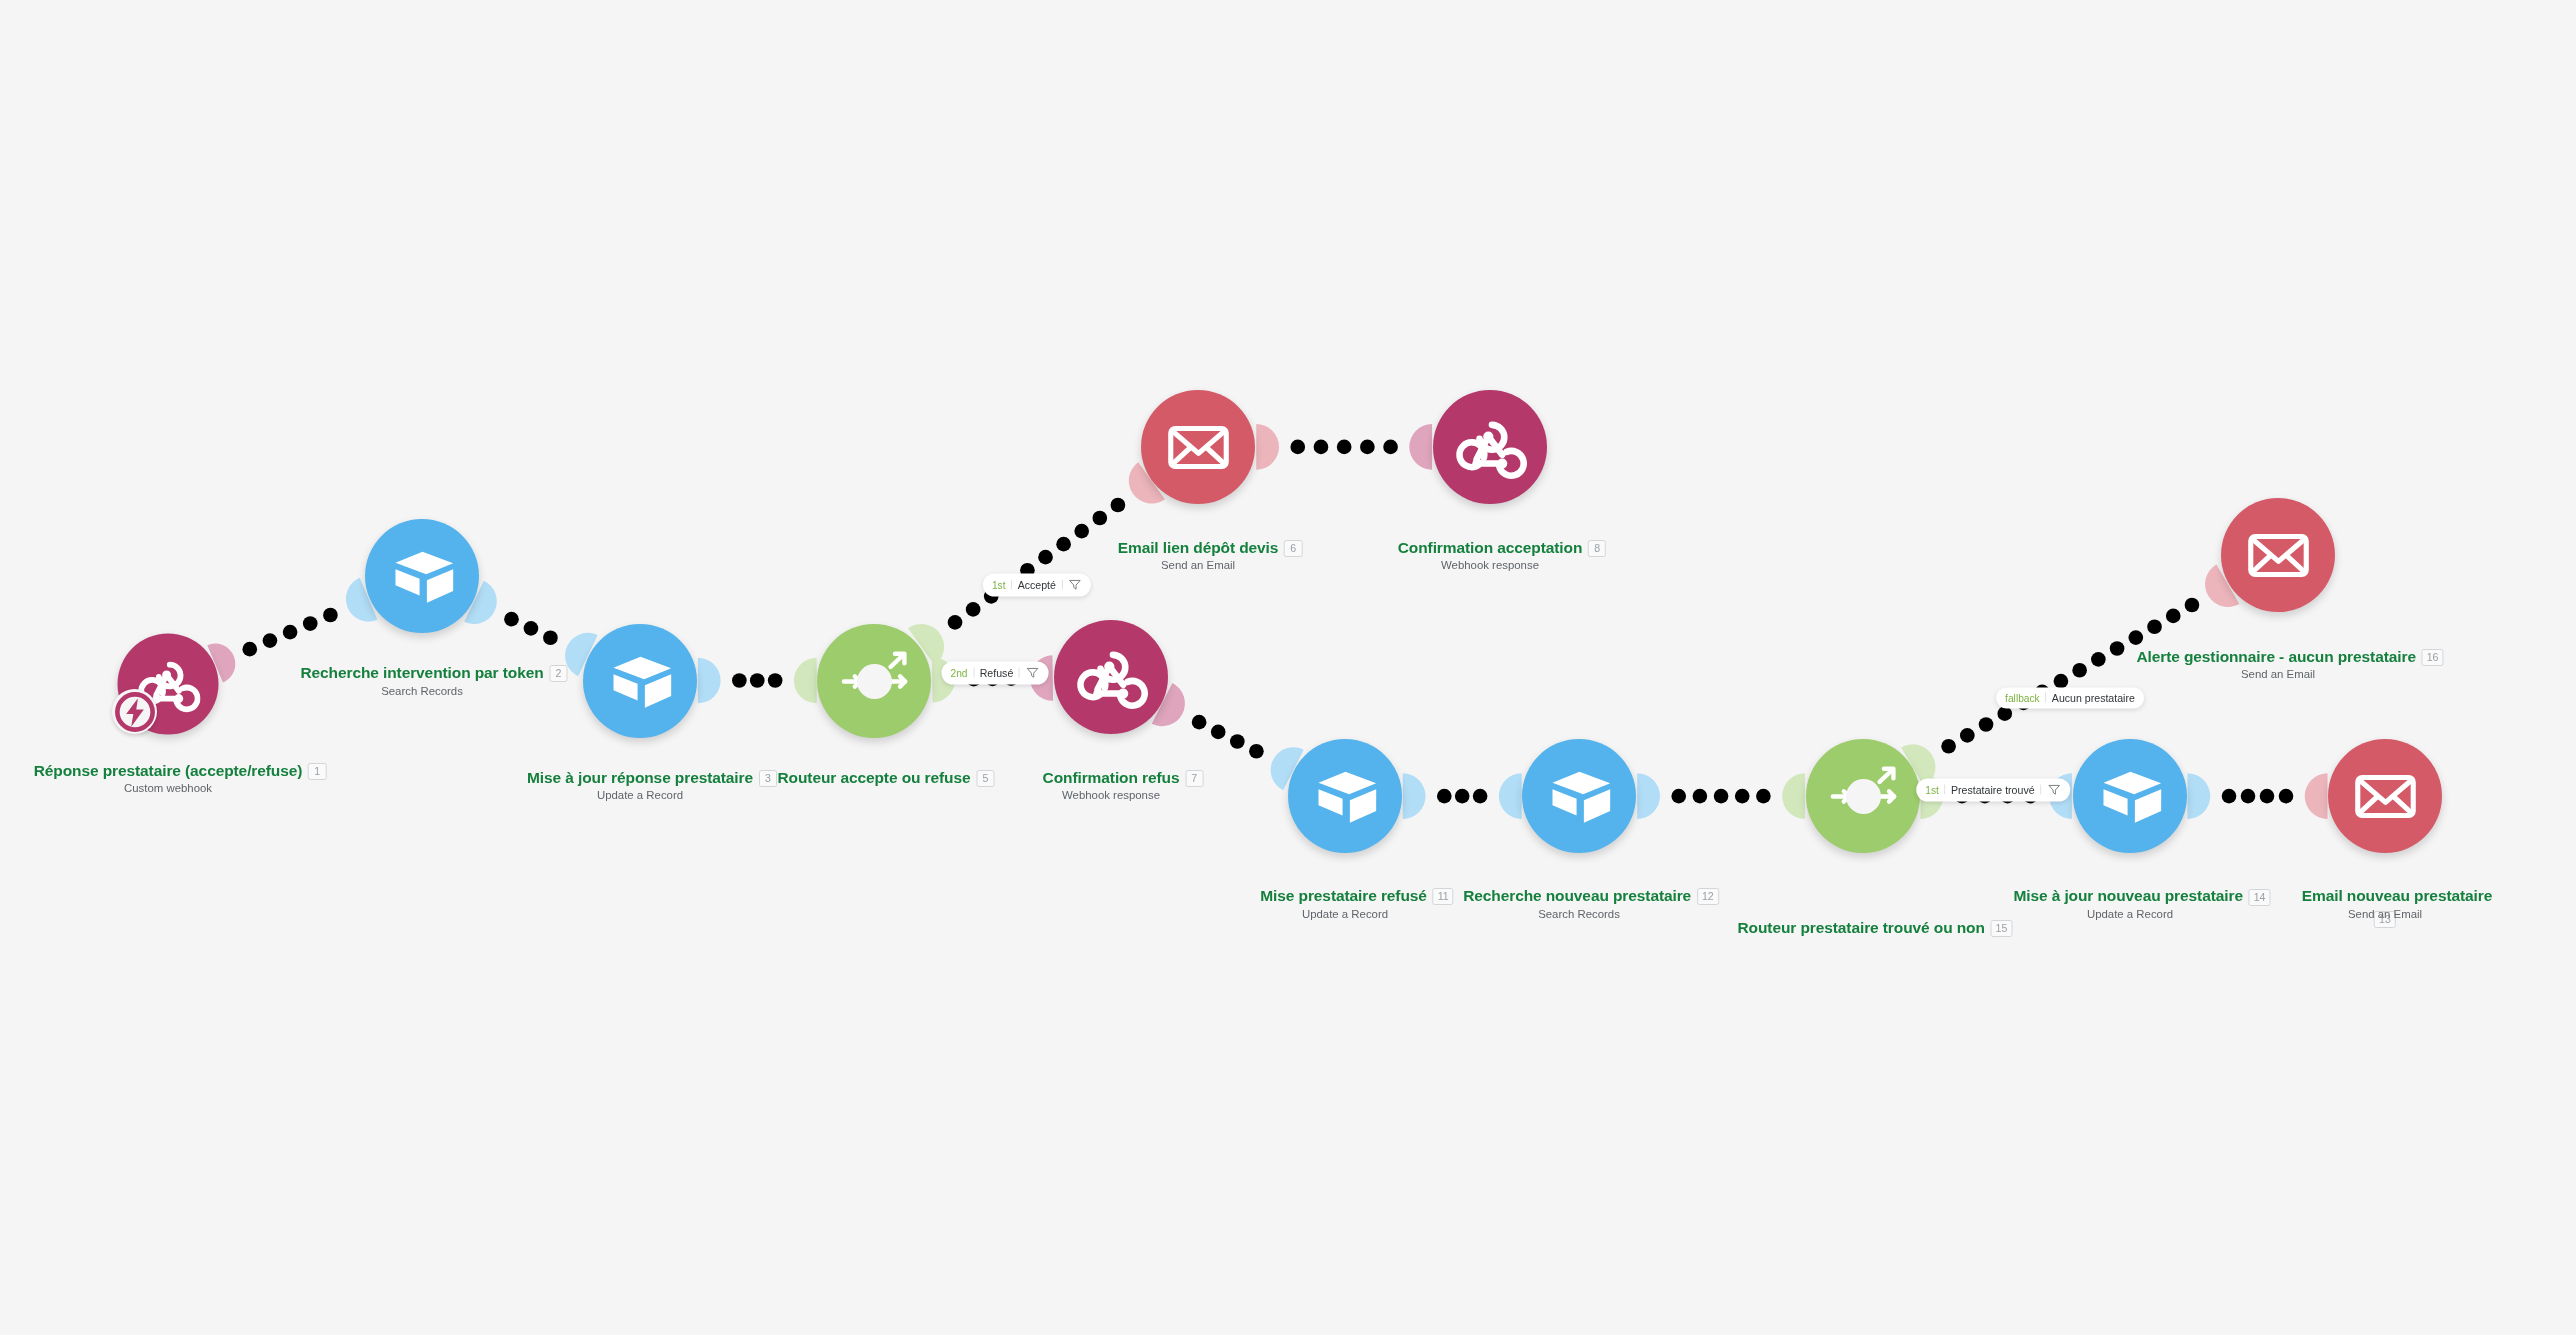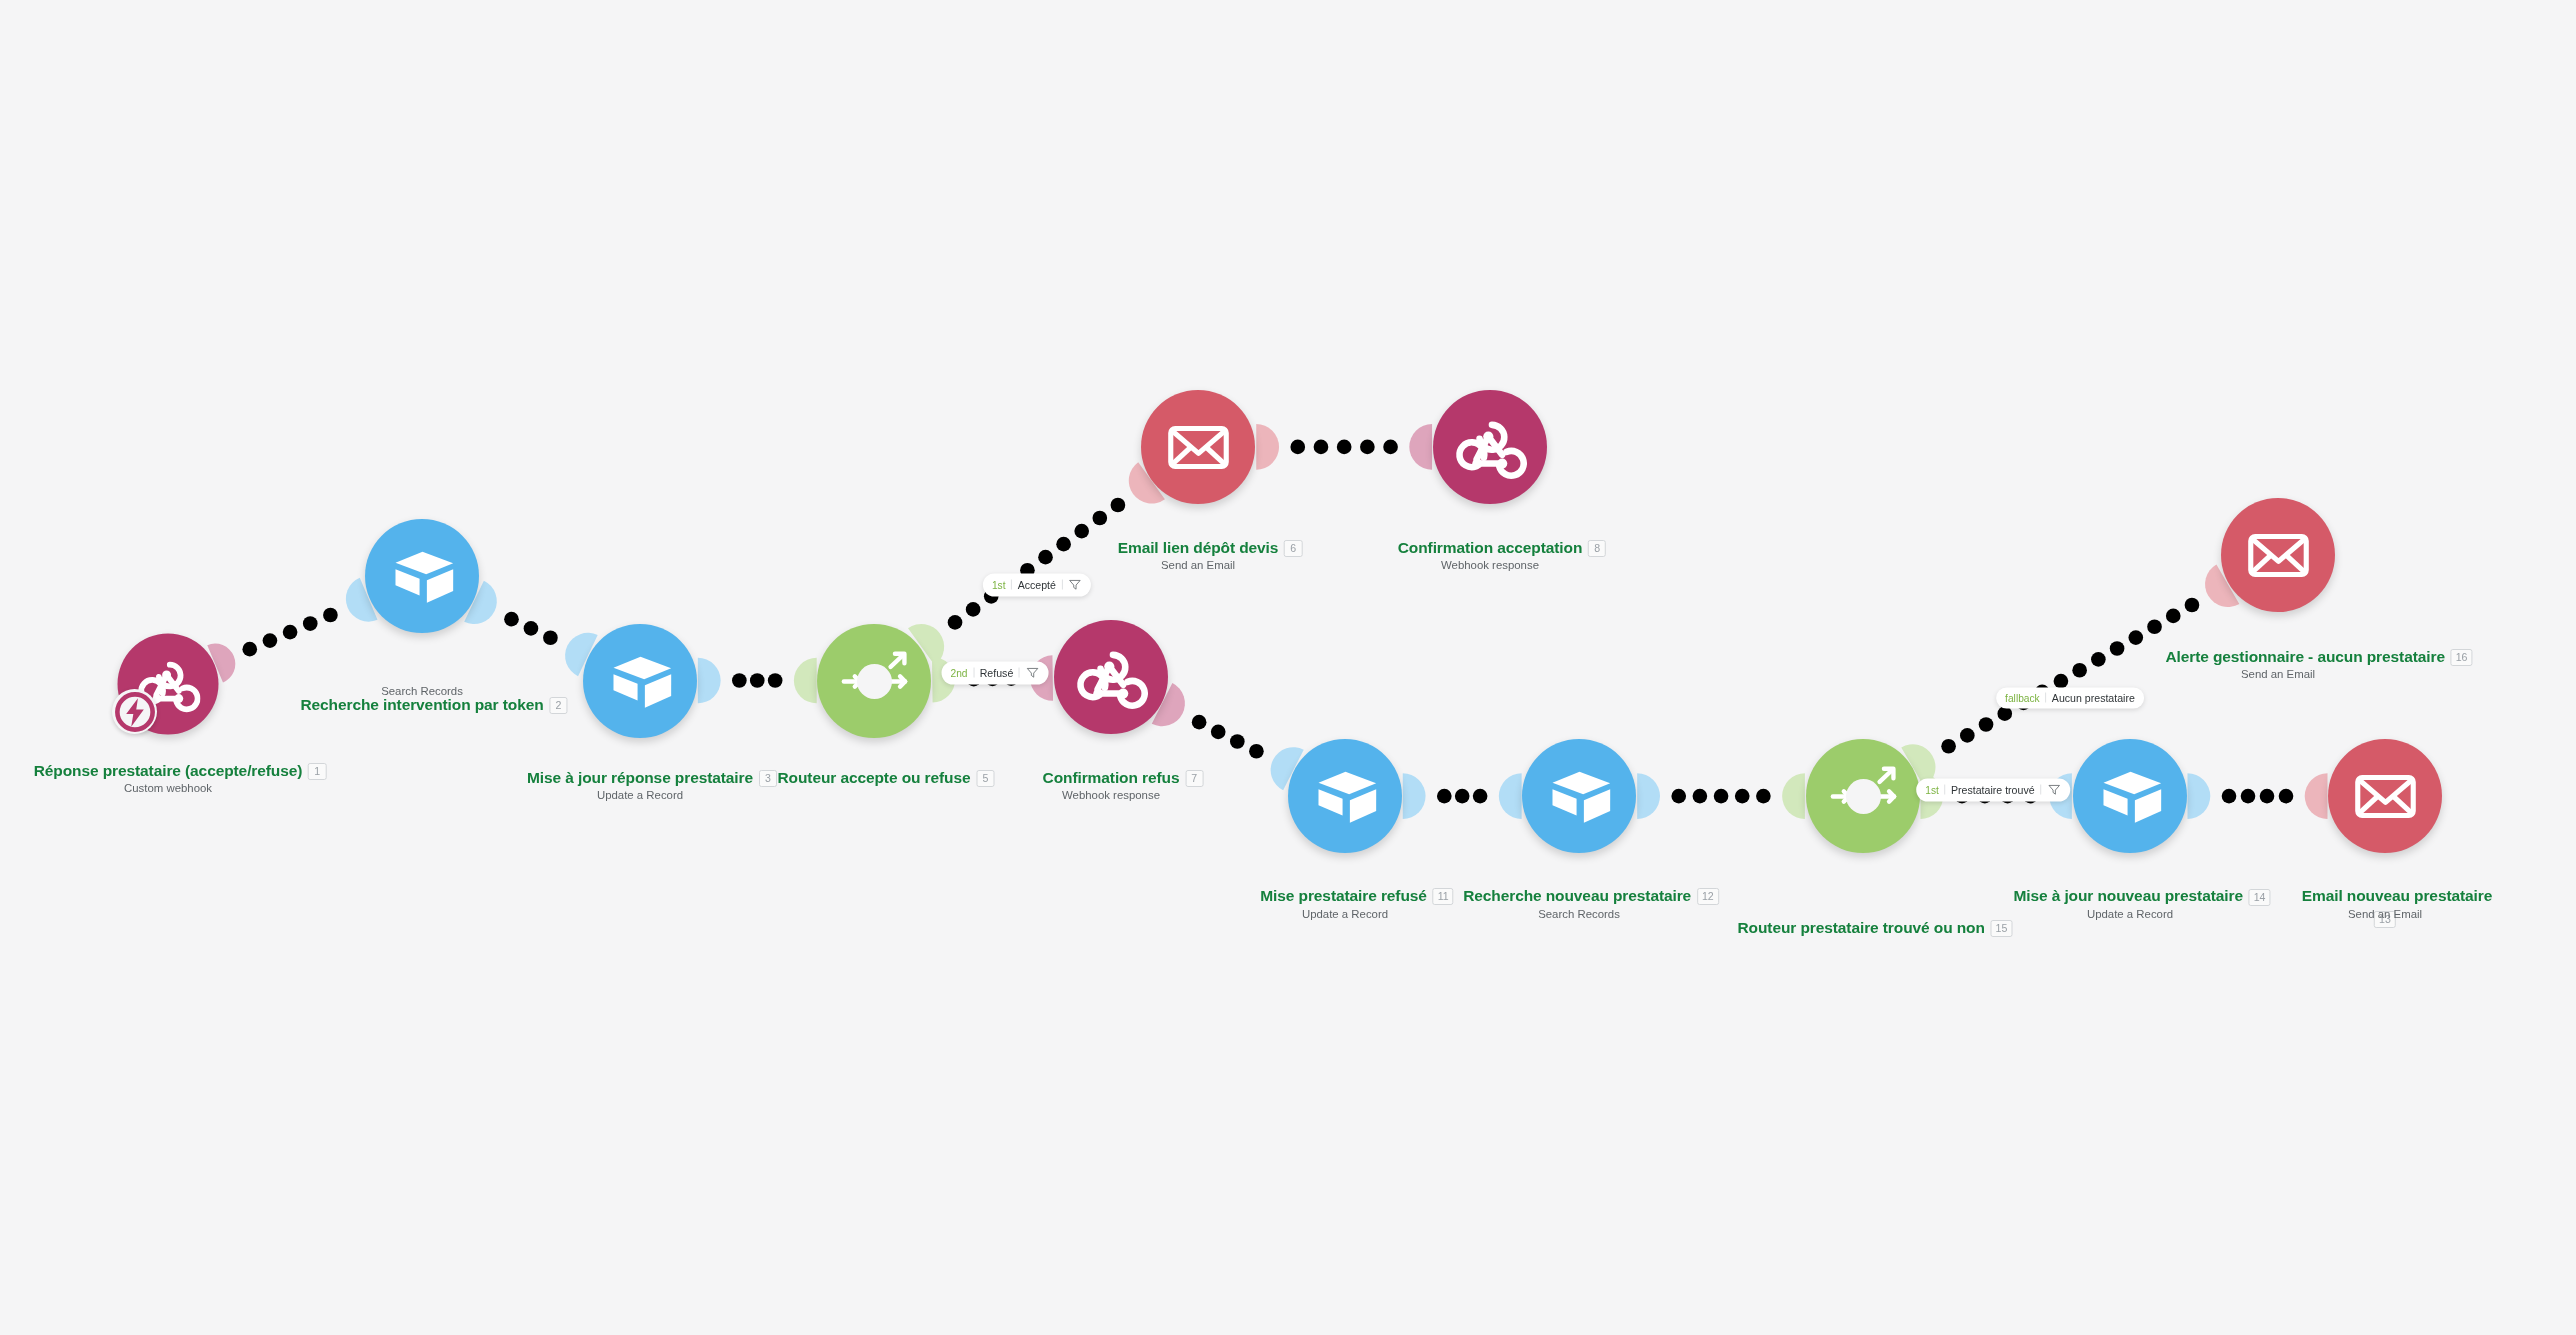--- a/index.html
+++ b/index.html
@@ -277,21 +277,21 @@
             <svg width="73" height="73" viewBox="0 0 100 100">
               <g fill="#ffffff">
                 <path d="M 50 16 L 92 32 L 55 47 L 13 31 Z"></path>
                 <path d="M 13 40 L 46 53 L 46 76 L 13 62 Z"></path>
                 <path d="M 56 55 L 92 40 L 92 70 L 56 86 Z"></path>
               </g>
             </svg>
           </span>
         </div>
       </div>
-      <div class="node-caption" style="left: 422px; top: 664px; margin-top: 32px;">
+      <div class="node-caption" style="left: 422px; top: 664px;">
         <span class="node-title">Recherche intervention par token</span>
         <span class="node-num">2</span>
       </div>
       <div class="node-sub" style="left: 422px; top: 685px;">Search Records</div>
       <div class="node" style="left: 640px; top: 681px;">
         <div class="bubble" style="width: 114px; height: 114px; background: rgb(84, 179, 236);">
           <span>
             <svg width="73" height="73" viewBox="0 0 100 100">
               <g fill="#ffffff">
                 <path d="M 50 16 L 92 32 L 55 47 L 13 31 Z"></path>
@@ -459,21 +459,21 @@
               <g fill="none" stroke="#ffffff" stroke-width="7" stroke-linejoin="round">
                 <rect x="12" y="24" width="76" height="52" rx="6"></rect>
                 <path d="M 15 28 L 50 58 L 85 28"></path>
                 <path d="M 15 72 L 39 50"></path>
                 <path d="M 85 72 L 61 50"></path>
               </g>
             </svg>
           </span>
         </div>
       </div>
-      <div class="node-caption" style="left: 2278px; top: 648px; margin-left: 29px;">
+      <div class="node-caption" style="left: 2278px; top: 648px;">
         <span class="node-title">Alerte gestionnaire - aucun prestataire</span>
         <span class="node-num">16</span>
       </div>
       <div class="node-sub" style="left: 2278px; top: 668px;">Send an Email</div>
       <div class="node" style="left: 2130px; top: 796px;">
         <div class="bubble" style="width: 114px; height: 114px; background: rgb(84, 179, 236);">
           <span>
             <svg width="73" height="73" viewBox="0 0 100 100">
               <g fill="#ffffff">
                 <path d="M 50 16 L 92 32 L 55 47 L 13 31 Z"></path>

